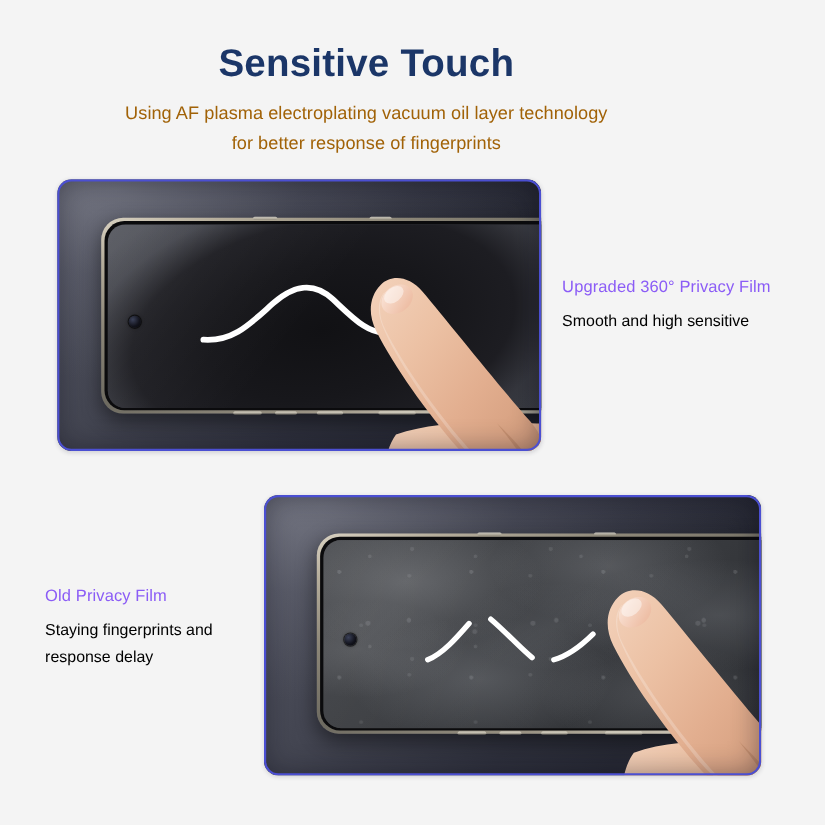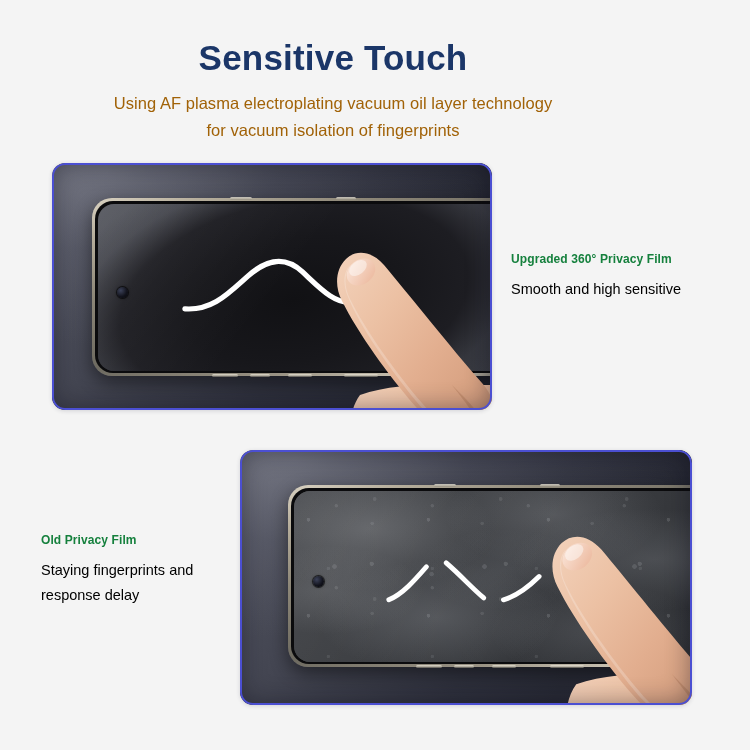--- a/index.html
+++ b/index.html
@@ -159,23 +159,23 @@
 
   
   .wave-svg{ position:absolute; inset:0; width:100%; height:100%; z-index:8; overflow:visible; }
 
   
   .hand{ position:absolute; z-index:20; pointer-events:none; }
 
   
   .label-block{ position:absolute; }
   .label-title{
-    font-size:12px;
-    font-weight:bold;
-    color:#15803d;
+    font-size:15px;
+    font-weight:normal;
+    color:#8b5cf6;
     letter-spacing:0.1px;
     white-space:nowrap;
   }
   .label-desc{
     font-size:14.5px;
     color:#000000;
     line-height:1.72;
     margin-top:11px;
   }
   #label-upgraded { left:511px; top:252px; }
@@ -183,21 +183,21 @@
 </style>
 </head>
 <body>
 
 <div id="page">
 
   <div class="header">
     <div class="title">Sensitive Touch</div>
     <div class="subtitle">
       <div>Using AF plasma electroplating vacuum oil layer technology</div>
-      <div>for vacuum isolation of fingerprints</div>
+      <div>for better response of fingerprints</div>
     </div>
   </div>
 
   <div class="panel" id="panel-top">
     <div class="panel-inner-glow"></div>
 
     <div class="phone" id="phone-top">
       <div class="phone-bezel">
         <div class="screen" id="screen-clean">
           <div class="gloss-ellipse"></div>

